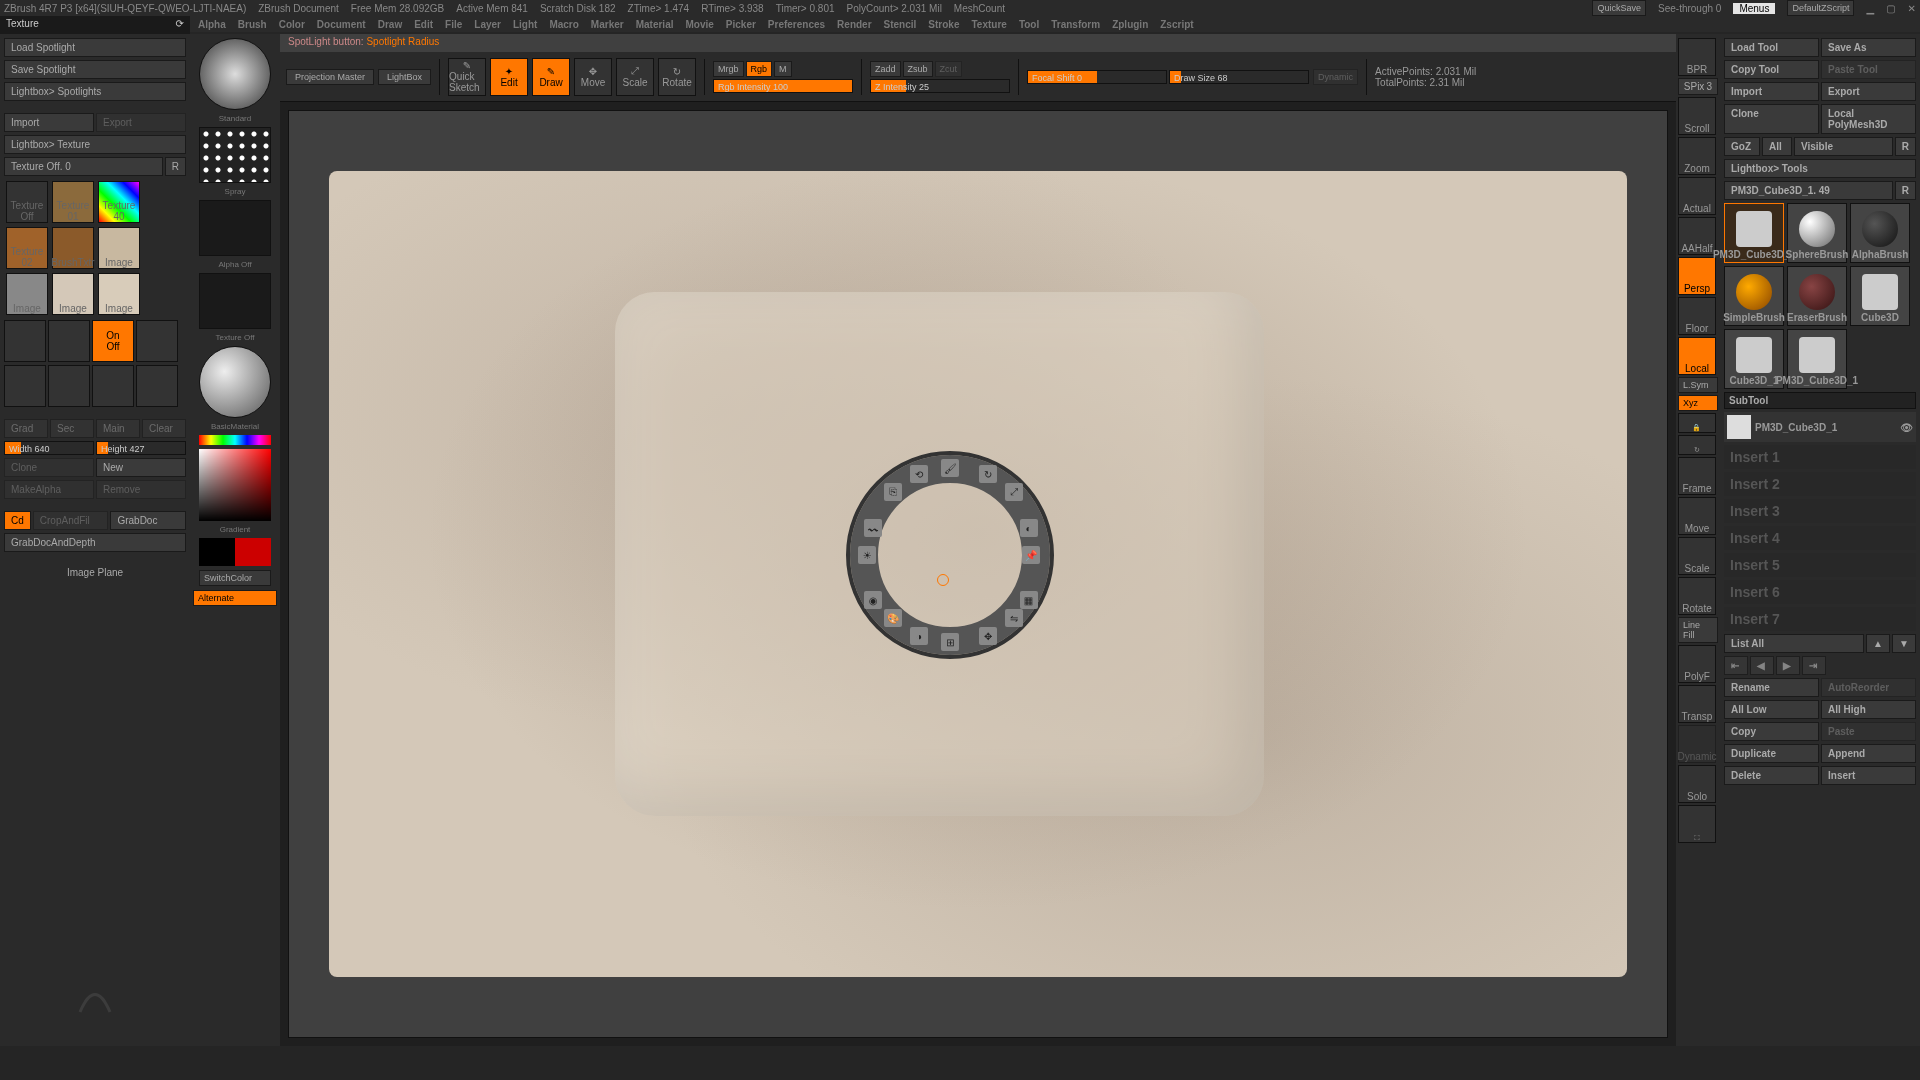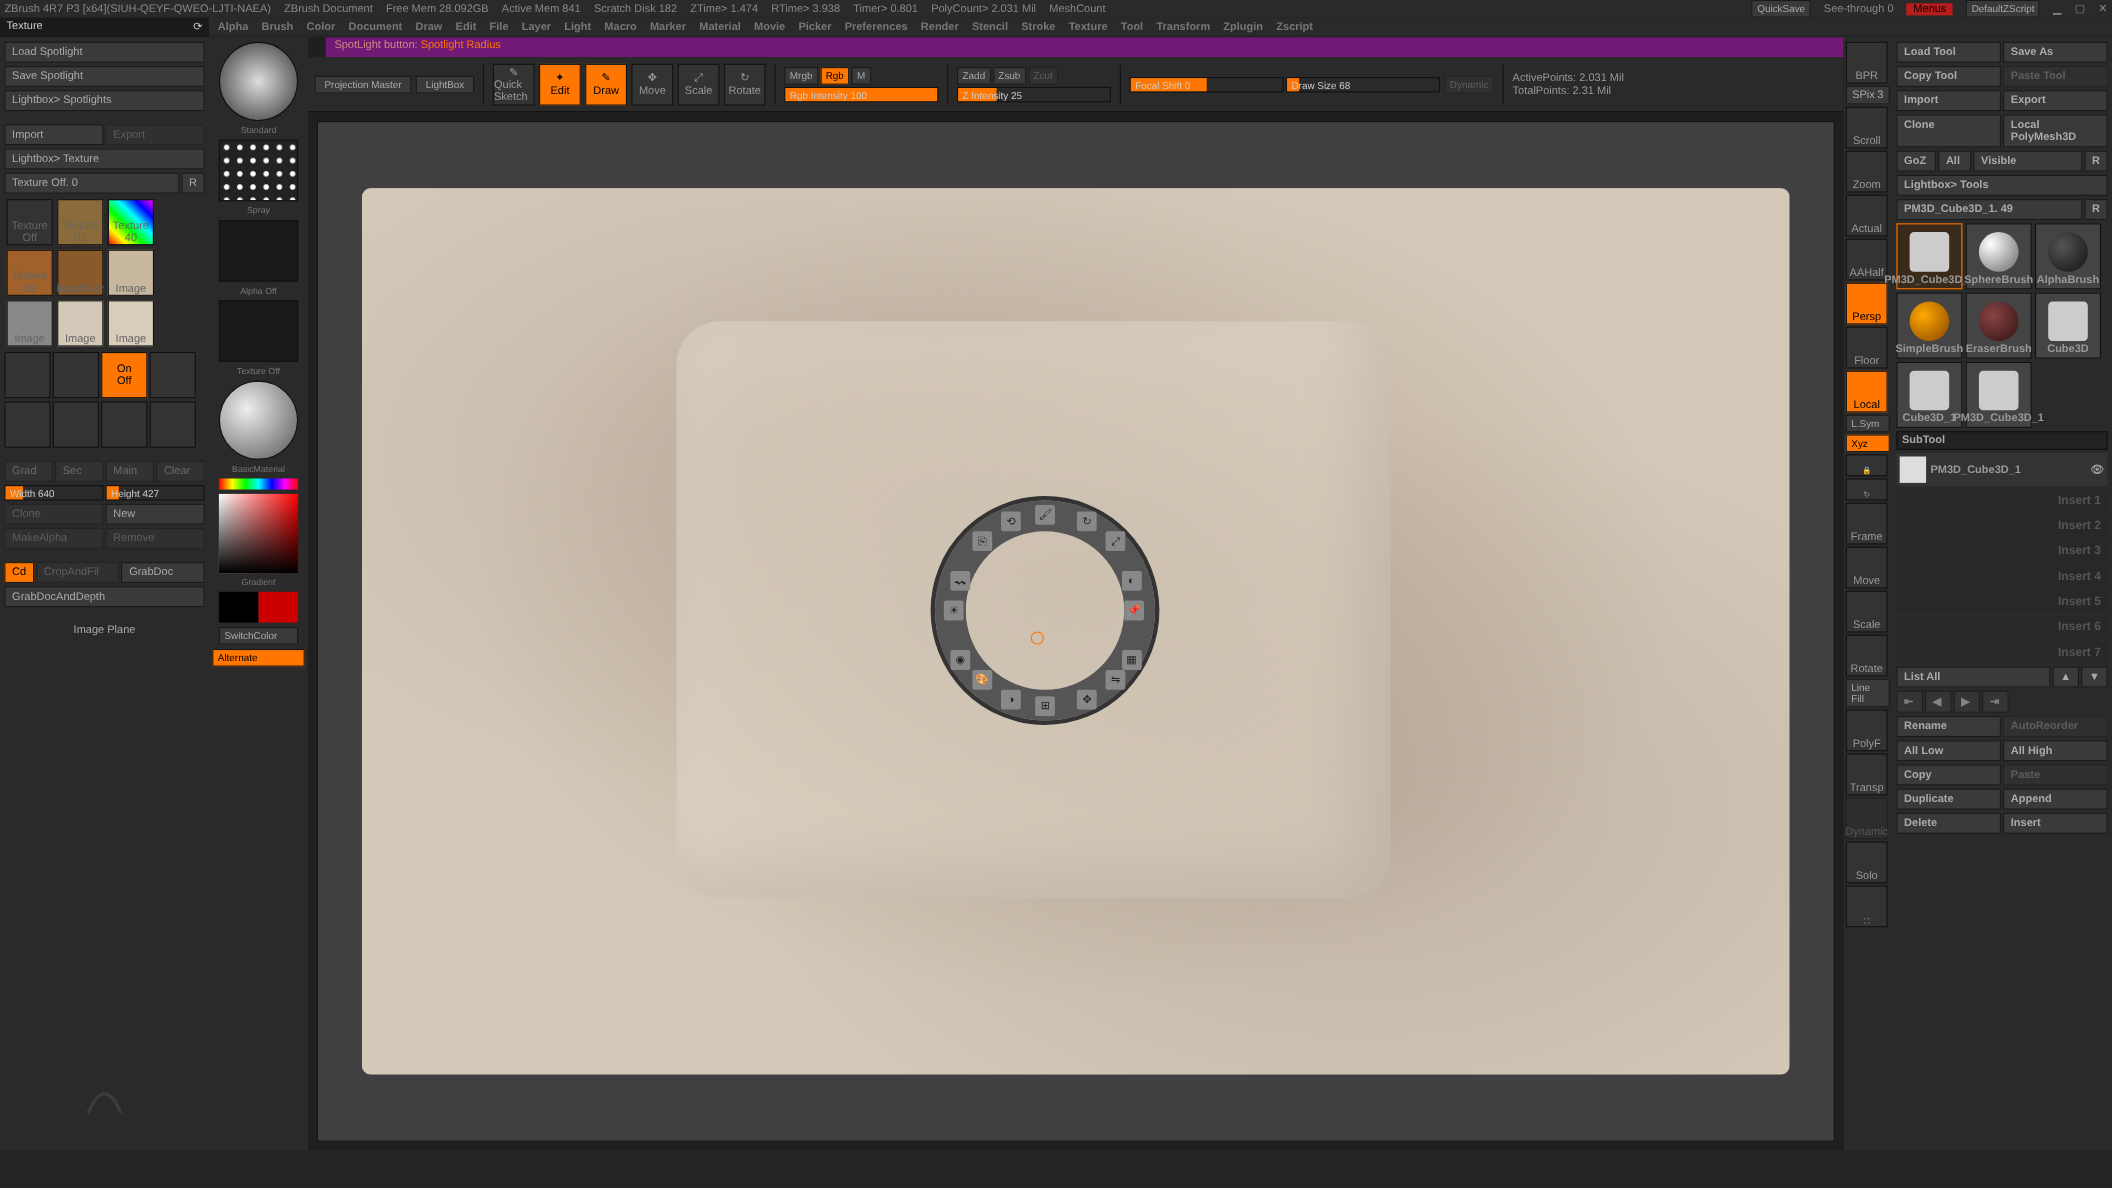--- a/index.html
+++ b/index.html
@@ -1,28 +1,28 @@
 <!DOCTYPE html>
 <html><head>
 <meta charset="utf-8">
 <style>
 * { margin: 0; padding: 0; box-sizing: border-box; font-family: Tahoma, sans-serif; font-size: 10px; }
 body { background: #252525; color: #999; overflow: hidden; width: 1920px; height: 1080px; }
 
 .titlebar { height: 16px; background: #2a2a2a; display: flex; align-items: center; padding: 0 4px; font-size: 9px; color: #888; gap: 12px; }
 .titlebar .sp { flex: 1; }
 .titlebar .stat { white-space: nowrap; }
-.titlebar .menubtn { background: #b91c1c; color: #000; padding: 0 6px; }
+.titlebar .menubtn { background: #e5e5e5; color: #000; padding: 0 6px; }
 
 .panel-title { height: 18px; background: #1a1a1a; color: #ccc; font-size: 11px; padding: 2px 6px; display: flex; justify-content: space-between; }
 
 .menubar { height: 16px; background: #2a2a2a; display: flex; gap: 12px; padding: 0 8px; font-size: 9px; color: #777; align-items: center; }
 .menubar span { cursor: pointer; font-weight: bold; }
 
-.statusrow { height: 18px; background: #701a75; padding: 2px 8px; font-size: 10px; color: #c88; margin-left: 16px; }
+.statusrow { height: 18px; background: #404040; padding: 2px 8px; font-size: 10px; color: #c88; }
 .statusrow .v { color: #ff7700; }
 
 .main { display: flex; height: 1012px; }
 
 .leftcol { width: 190px; background: #2a2a2a; padding: 4px; display: flex; flex-direction: column; gap: 3px; }
 .btn { background: #3a3a3a; color: #aaa; padding: 3px 6px; border: 1px solid #1a1a1a; cursor: pointer; font-size: 10px; }
 .btn.sm { padding: 2px 4px; font-size: 9px; }
 .row2 { display: flex; gap: 2px; }
 .row2 > * { flex: 1; }
 
@@ -72,21 +72,21 @@
 .rightcol2 { width: 200px; background: #2a2a2a; padding: 4px; display: flex; flex-direction: column; gap: 3px; font-weight: bold; }
 .toolgrid { display: flex; flex-wrap: wrap; gap: 3px; }
 .toolthumb { width: 60px; height: 60px; background: #444; border: 1px solid #111; display: flex; flex-direction: column; align-items: center; justify-content: flex-end; font-size: 7px; padding: 2px; }
 .toolthumb .shape { width: 36px; height: 36px; background: #ccc; border-radius: 4px; margin-bottom: 2px; }
 .toolthumb .shape.sphere { border-radius: 50%; background: radial-gradient(circle at 30% 30%, #fff, #666); }
 .toolthumb.sel { border-color: #ff7700; background: #3a2a1a; }
 
 .section-hdr { background: #222; padding: 2px 4px; font-size: 10px; color: #aaa; border: 1px solid #111; }
 .subtool-item { background: #333; padding: 3px; display: flex; align-items: center; gap: 4px; font-size: 9px; }
 .subtool-item .ico { width: 24px; height: 24px; background: #ddd; }
-.dimrow { background: #282828; padding: 4px 6px; font-size: 11px; color: #555; text-align: right; }
+.dimrow { background: #282828; padding: 4px 6px; font-size: 14px; color: #555; }
 </style>
 </head>
 <body>
 
 <div class="titlebar">
   <span>ZBrush 4R7 P3 [x64](SIUH-QEYF-QWEO-LJTI-NAEA)</span>
   <span class="stat">ZBrush Document</span>
   <span class="stat">Free Mem 28.092GB</span>
   <span class="stat">Active Mem 841</span>
   <span class="stat">Scratch Disk 182</span>

